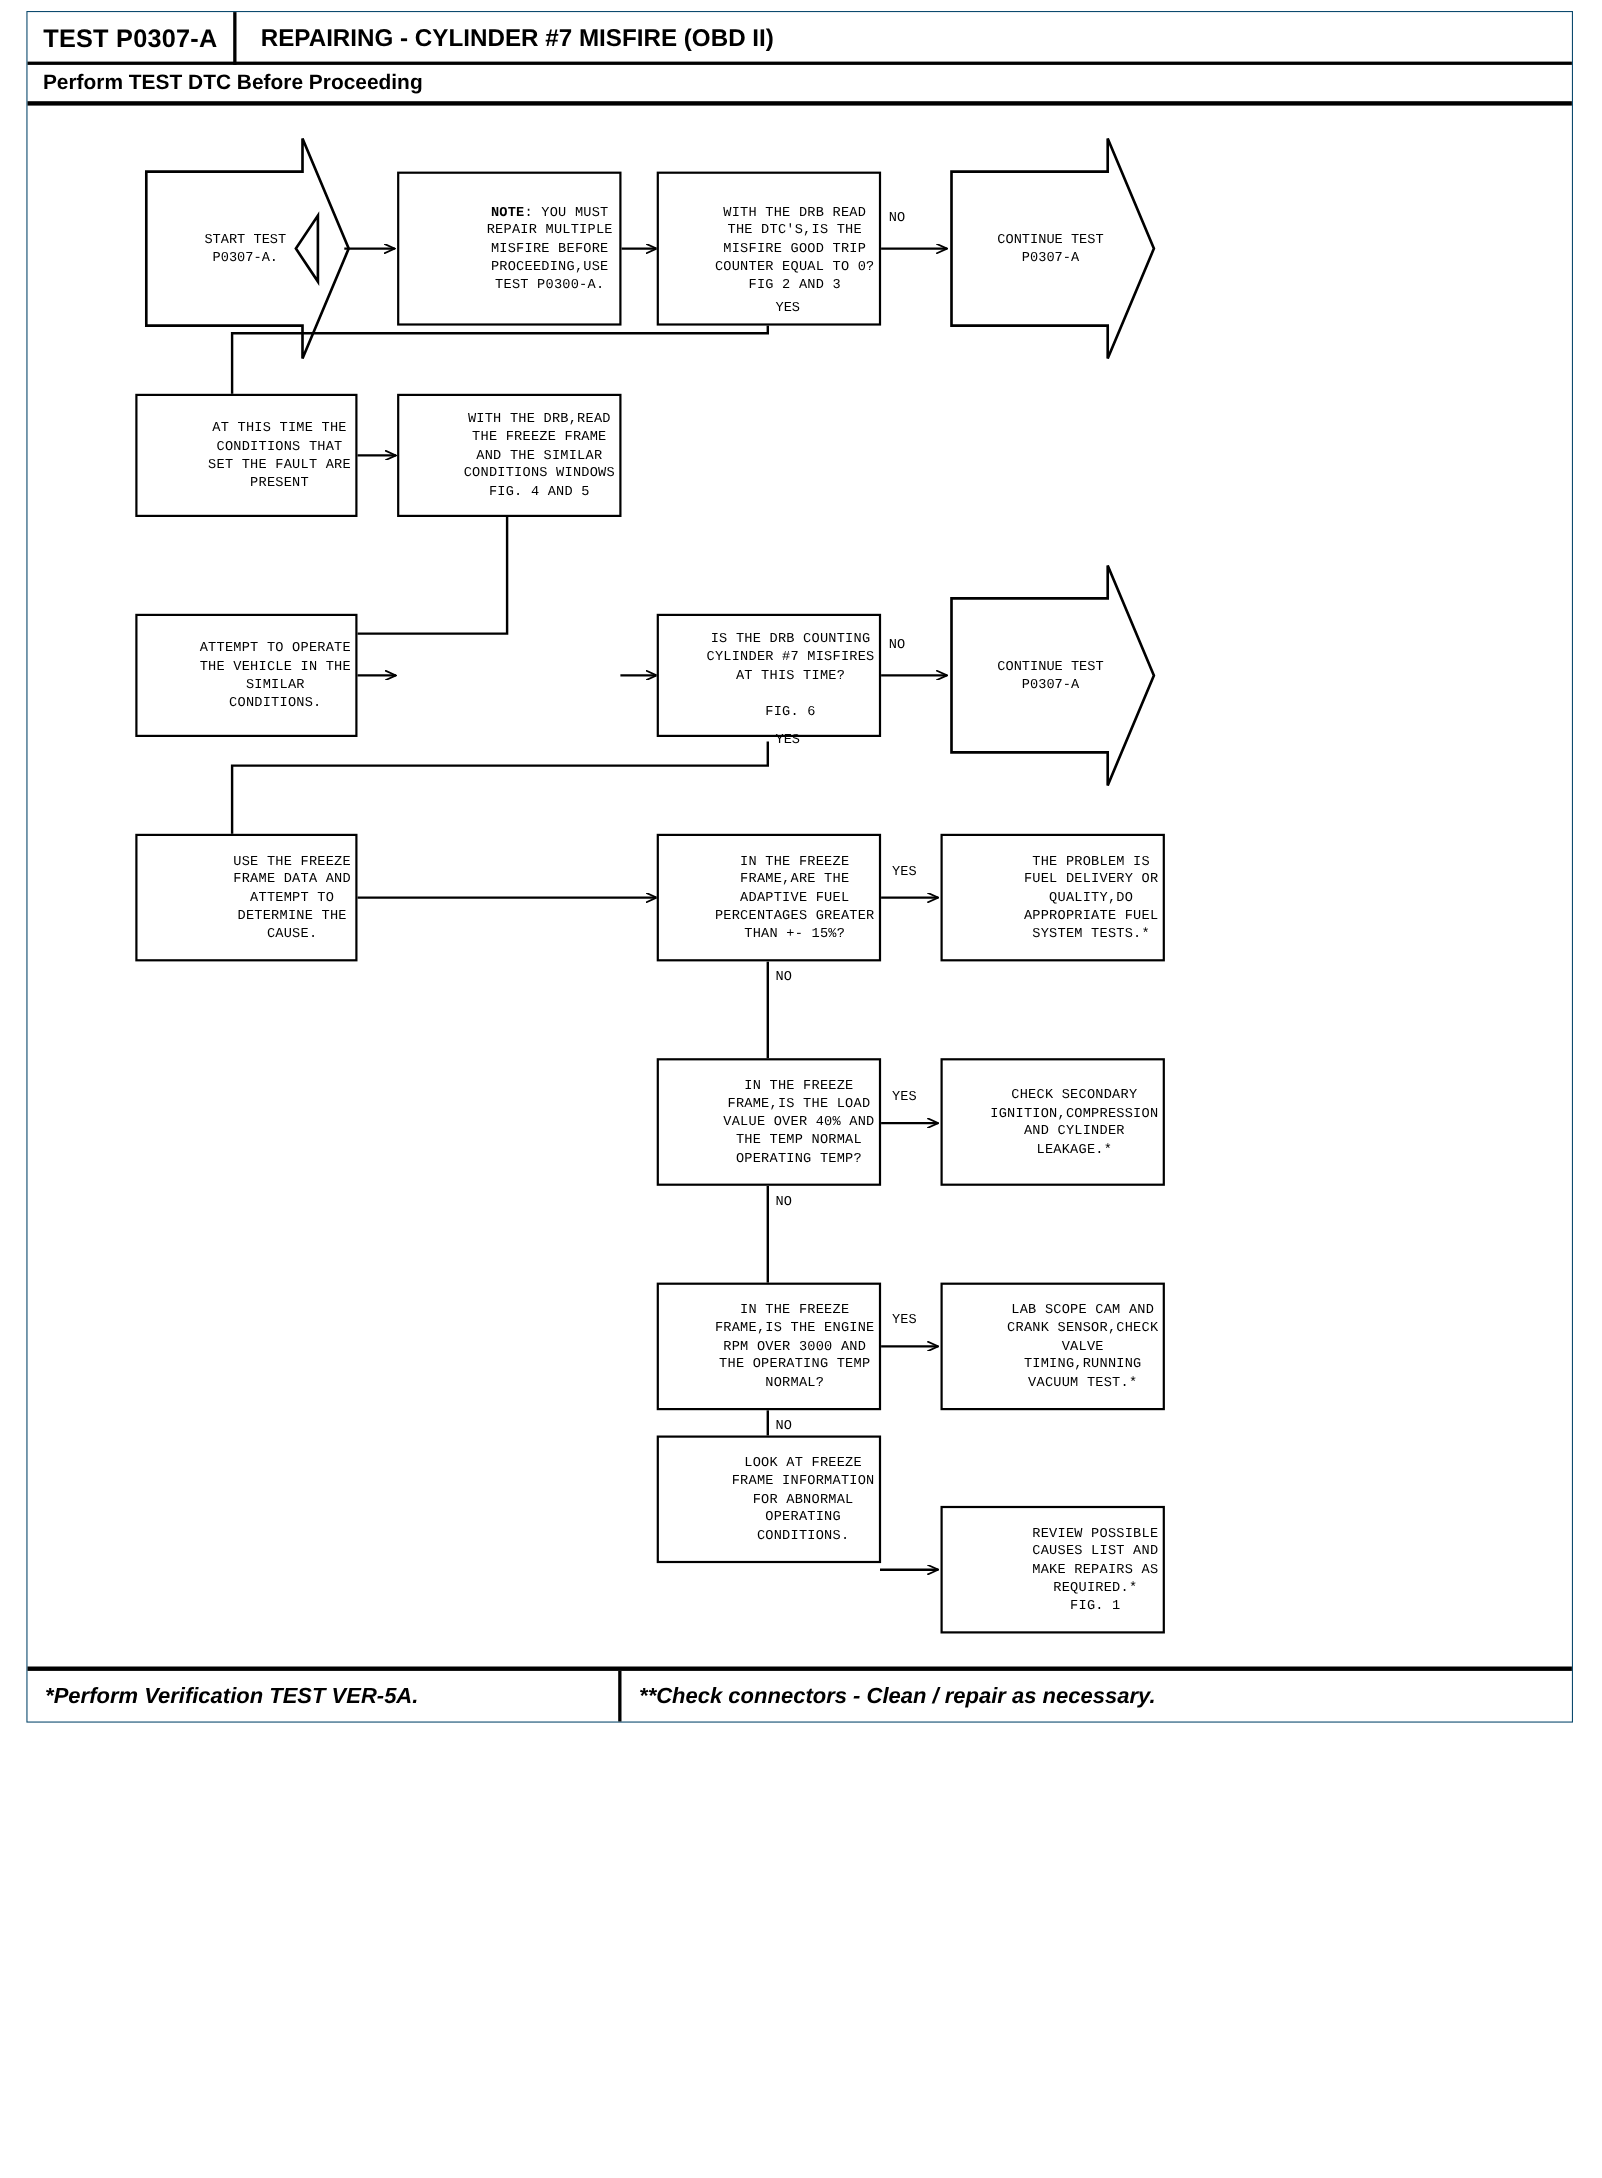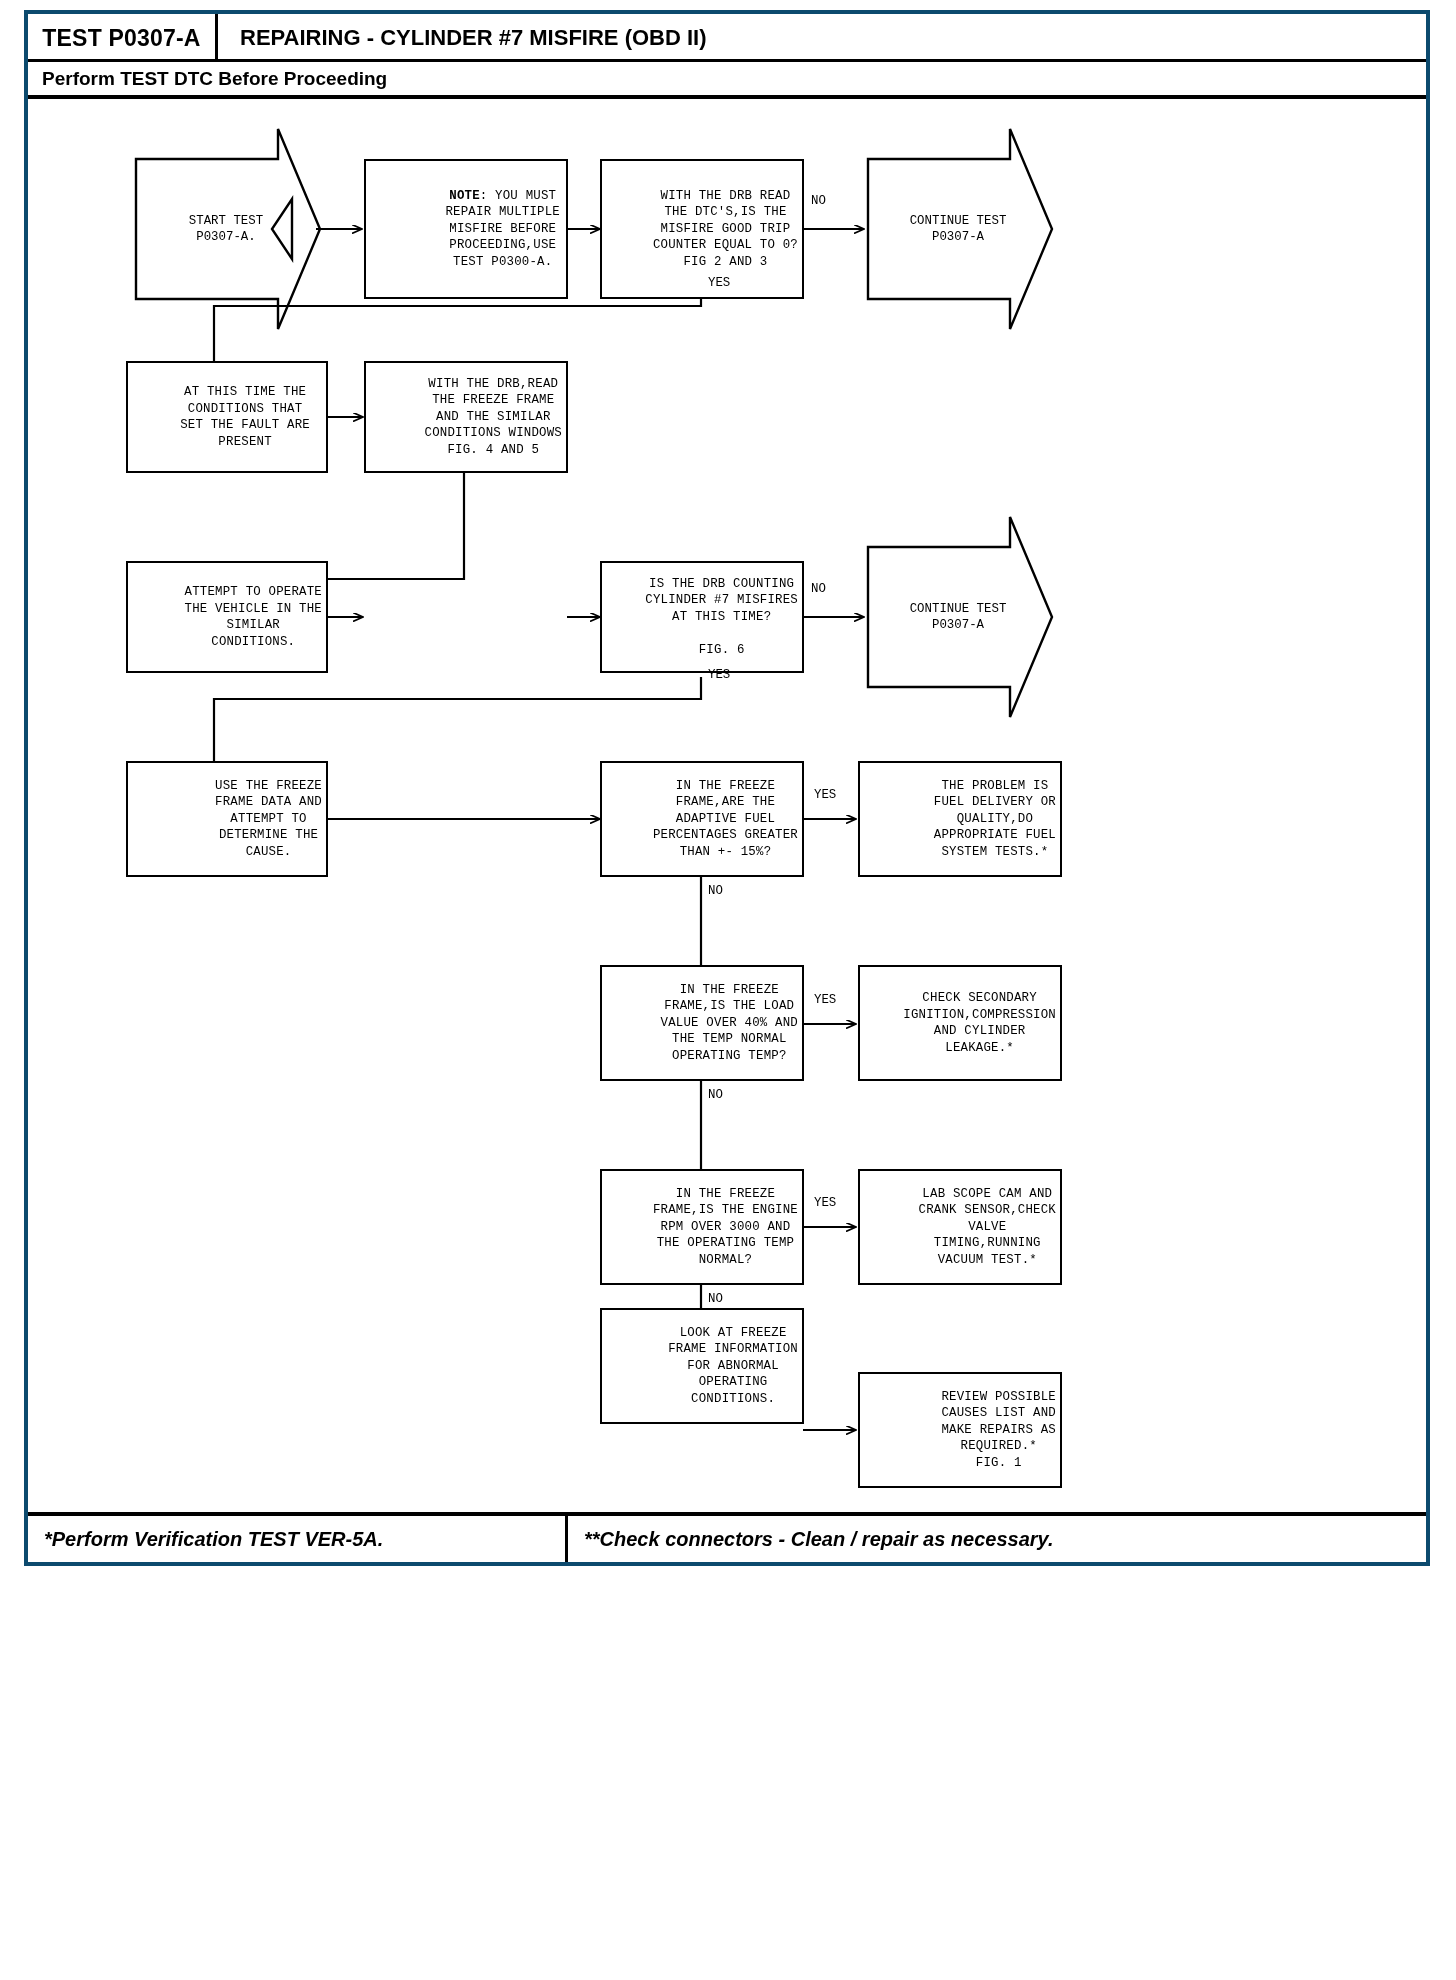--- a/index.html
+++ b/index.html
@@ -4,21 +4,21 @@
 <style>
   html,body{margin:0;padding:0;background:#ffffff;}
   body{
     width:1456px;height:1980px;position:relative;
     font-family:"Liberation Sans",sans-serif;
     color:#000;
     -webkit-font-smoothing:none;
   }
   #sheet{
     position:absolute;left:24px;top:10px;width:1406px;height:1556px;
-    border:4px solid #0c4a6e;box-sizing:border-box;
+    border:1px solid #0c4a6e;box-sizing:border-box;
   }
   
   .hdr-row1{
     position:absolute;left:0;top:0;width:100%;height:48px;
     border-bottom:3px solid #000;box-sizing:border-box;
   }
   .hdr-code{
     position:absolute;left:0;top:0;width:190px;height:48px;
     border-right:3px solid #000;box-sizing:border-box;
     display:flex;align-items:center;justify-content:center;
@@ -156,21 +156,21 @@
     </div>
 
     <div class="arrowbox" style="left:840px;top:60px;width:180px;height:140px;">
       <span>CONTINUE TEST
 P0307-A</span>
     </div>
 
     <div class="lbl" style="left:783px;top:96px;">NO</div>
     <div class="lbl" style="left:680px;top:178px;">YES</div>
 
-    <div class="box" style="left:98px;top:262px;width:202px;height:112px;padding:0 16px;">
+    <div class="box" style="left:98px;top:262px;width:202px;height:112px;padding:0 4px;">
       <span>AT THIS TIME THE
 CONDITIONS THAT
 SET THE FAULT ARE
 PRESENT</span>
     </div>
 
     <div class="box" style="left:336px;top:262px;width:204px;height:112px;padding:0 4px;">
       <span>WITH THE DRB,READ
 THE FREEZE FRAME
 AND THE SIMILAR

